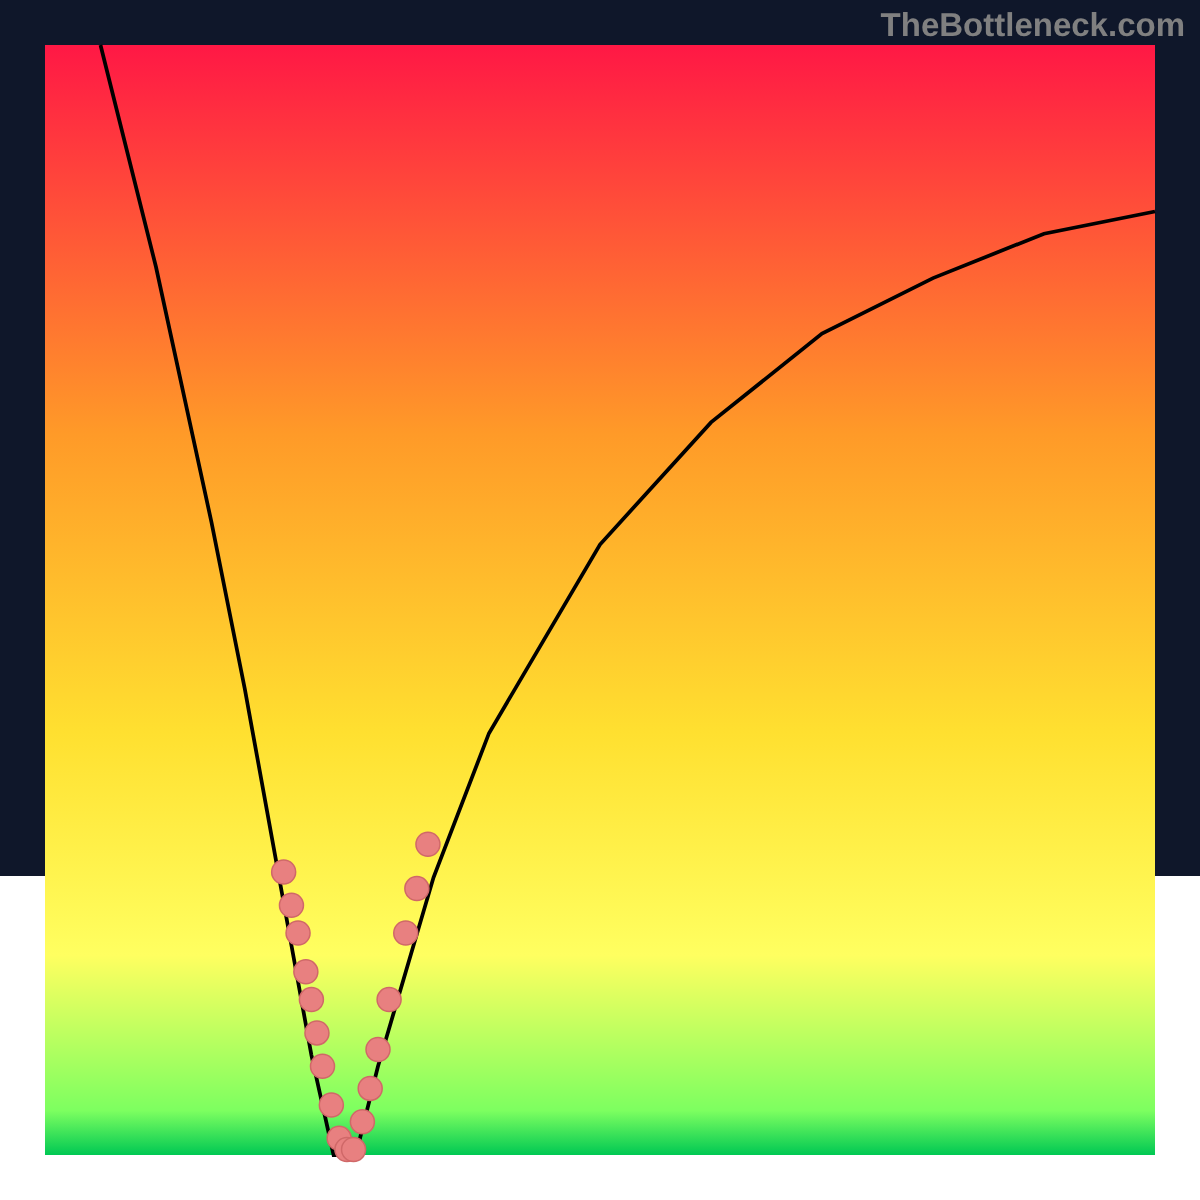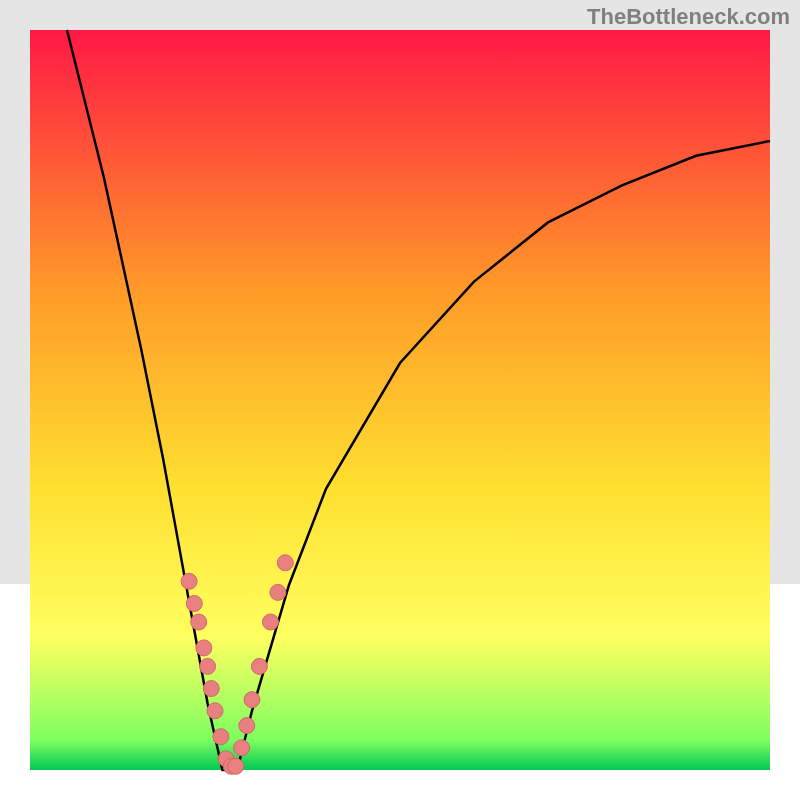--- a/index.html
+++ b/index.html
@@ -5,21 +5,21 @@
   html, body {
     margin: 0;
     padding: 0;
     width: 800px;
     height: 800px;
     overflow: hidden;
   }
   .page {
     width: 800px;
     height: 584px;
-    background: #e5e5e5;
+    background: #0f172a;
     position: relative;
   }
   .watermark {
     position: absolute;
     top: 4px;
     right: 10px;
     font-family: Arial, Helvetica, sans-serif;
     font-size: 22px;
     font-weight: bold;
     color: #808080;

